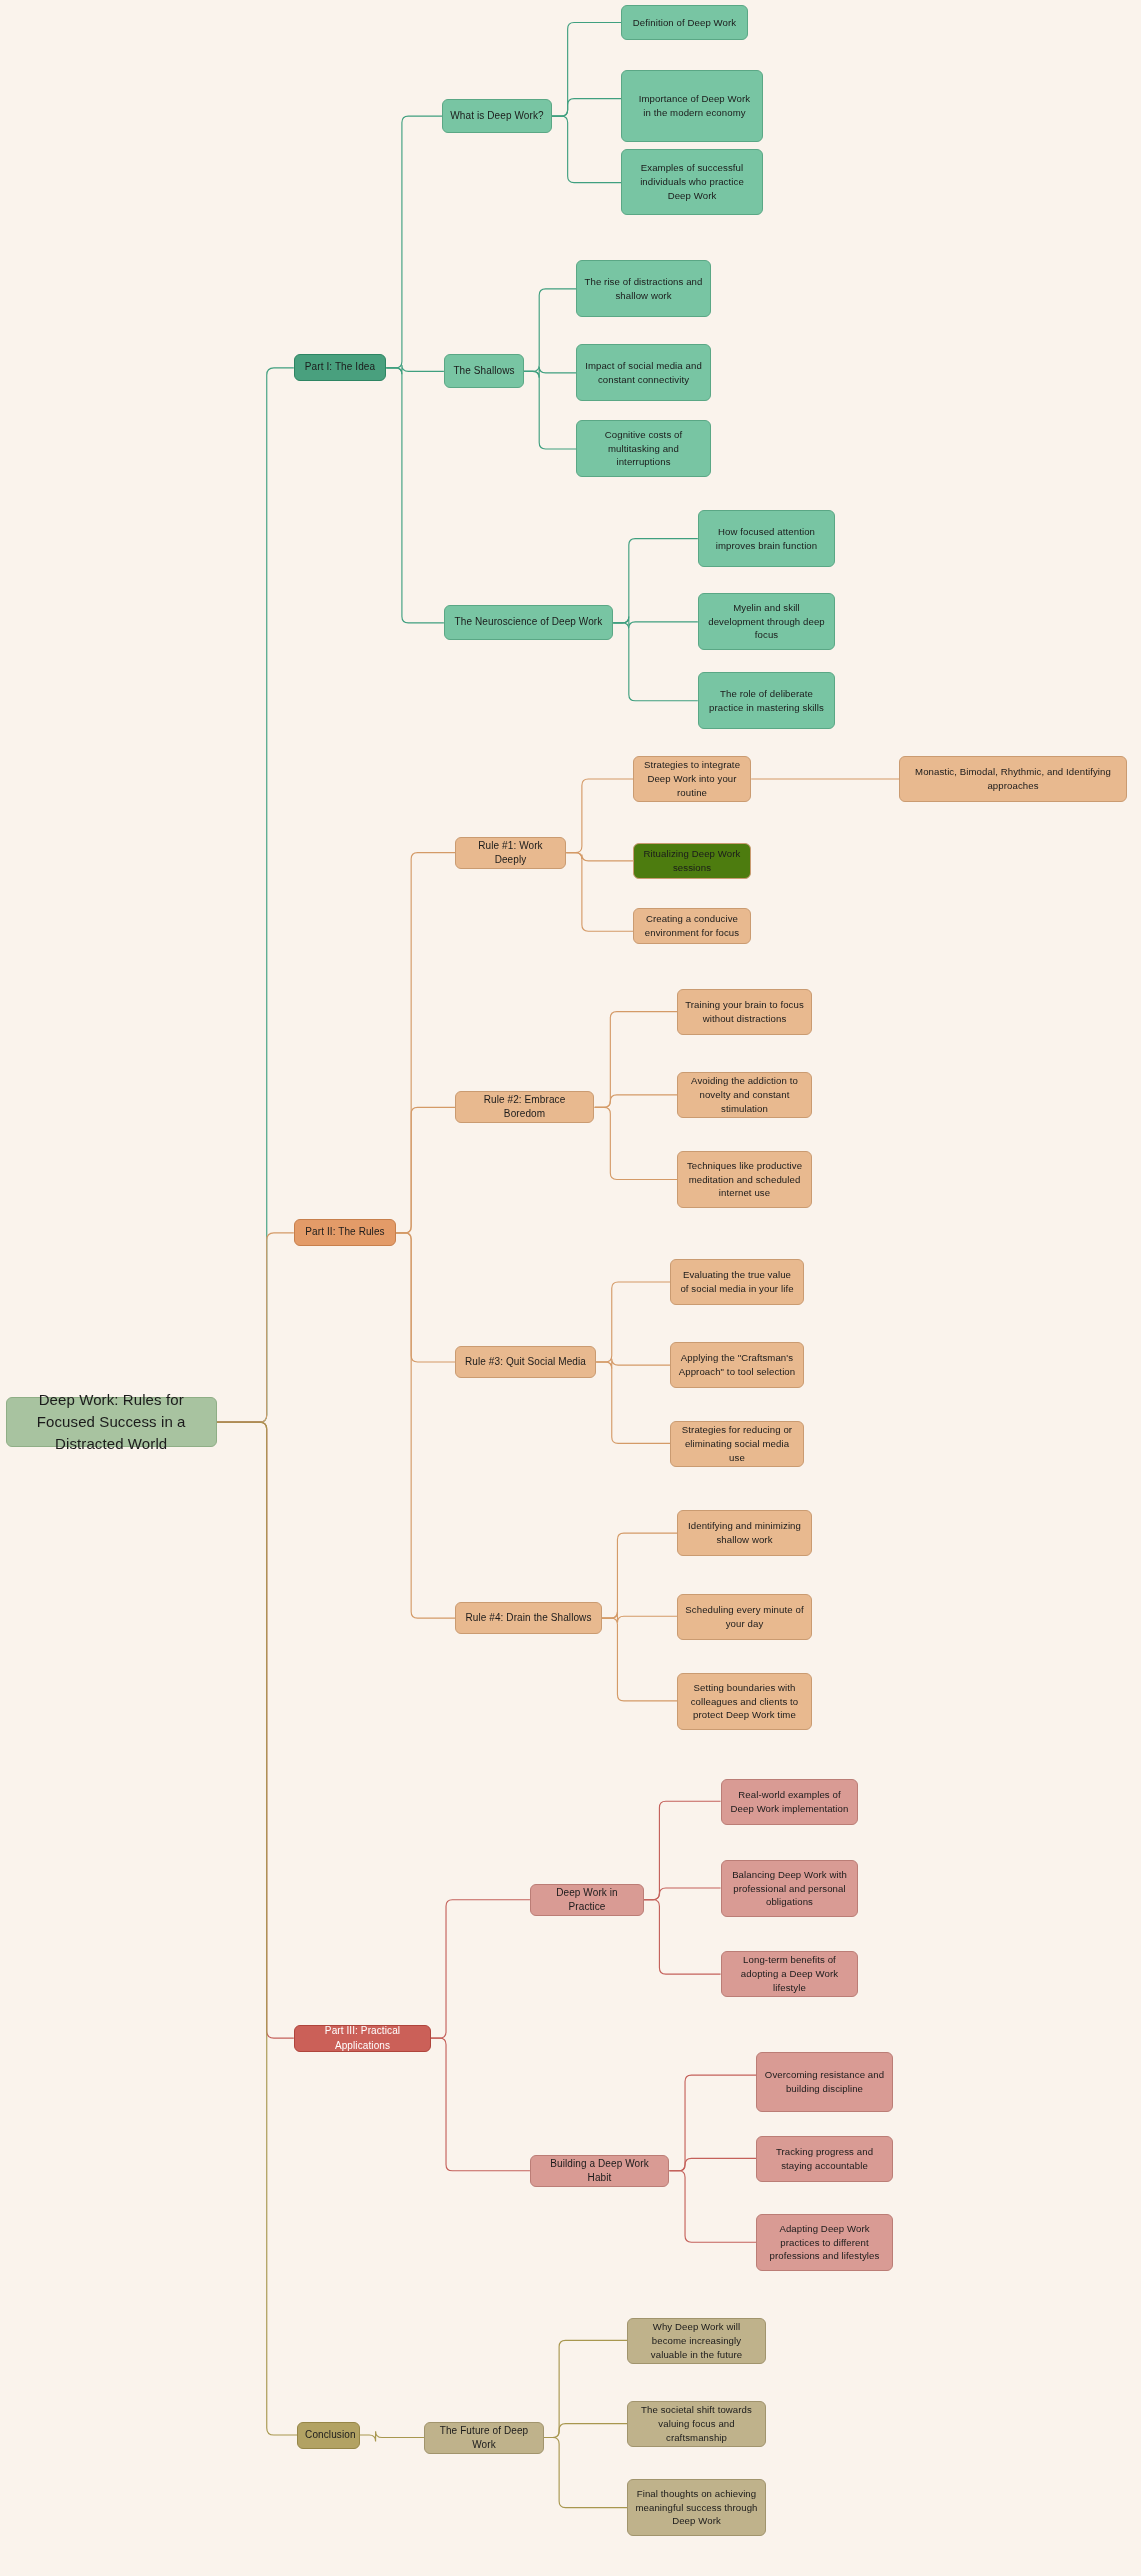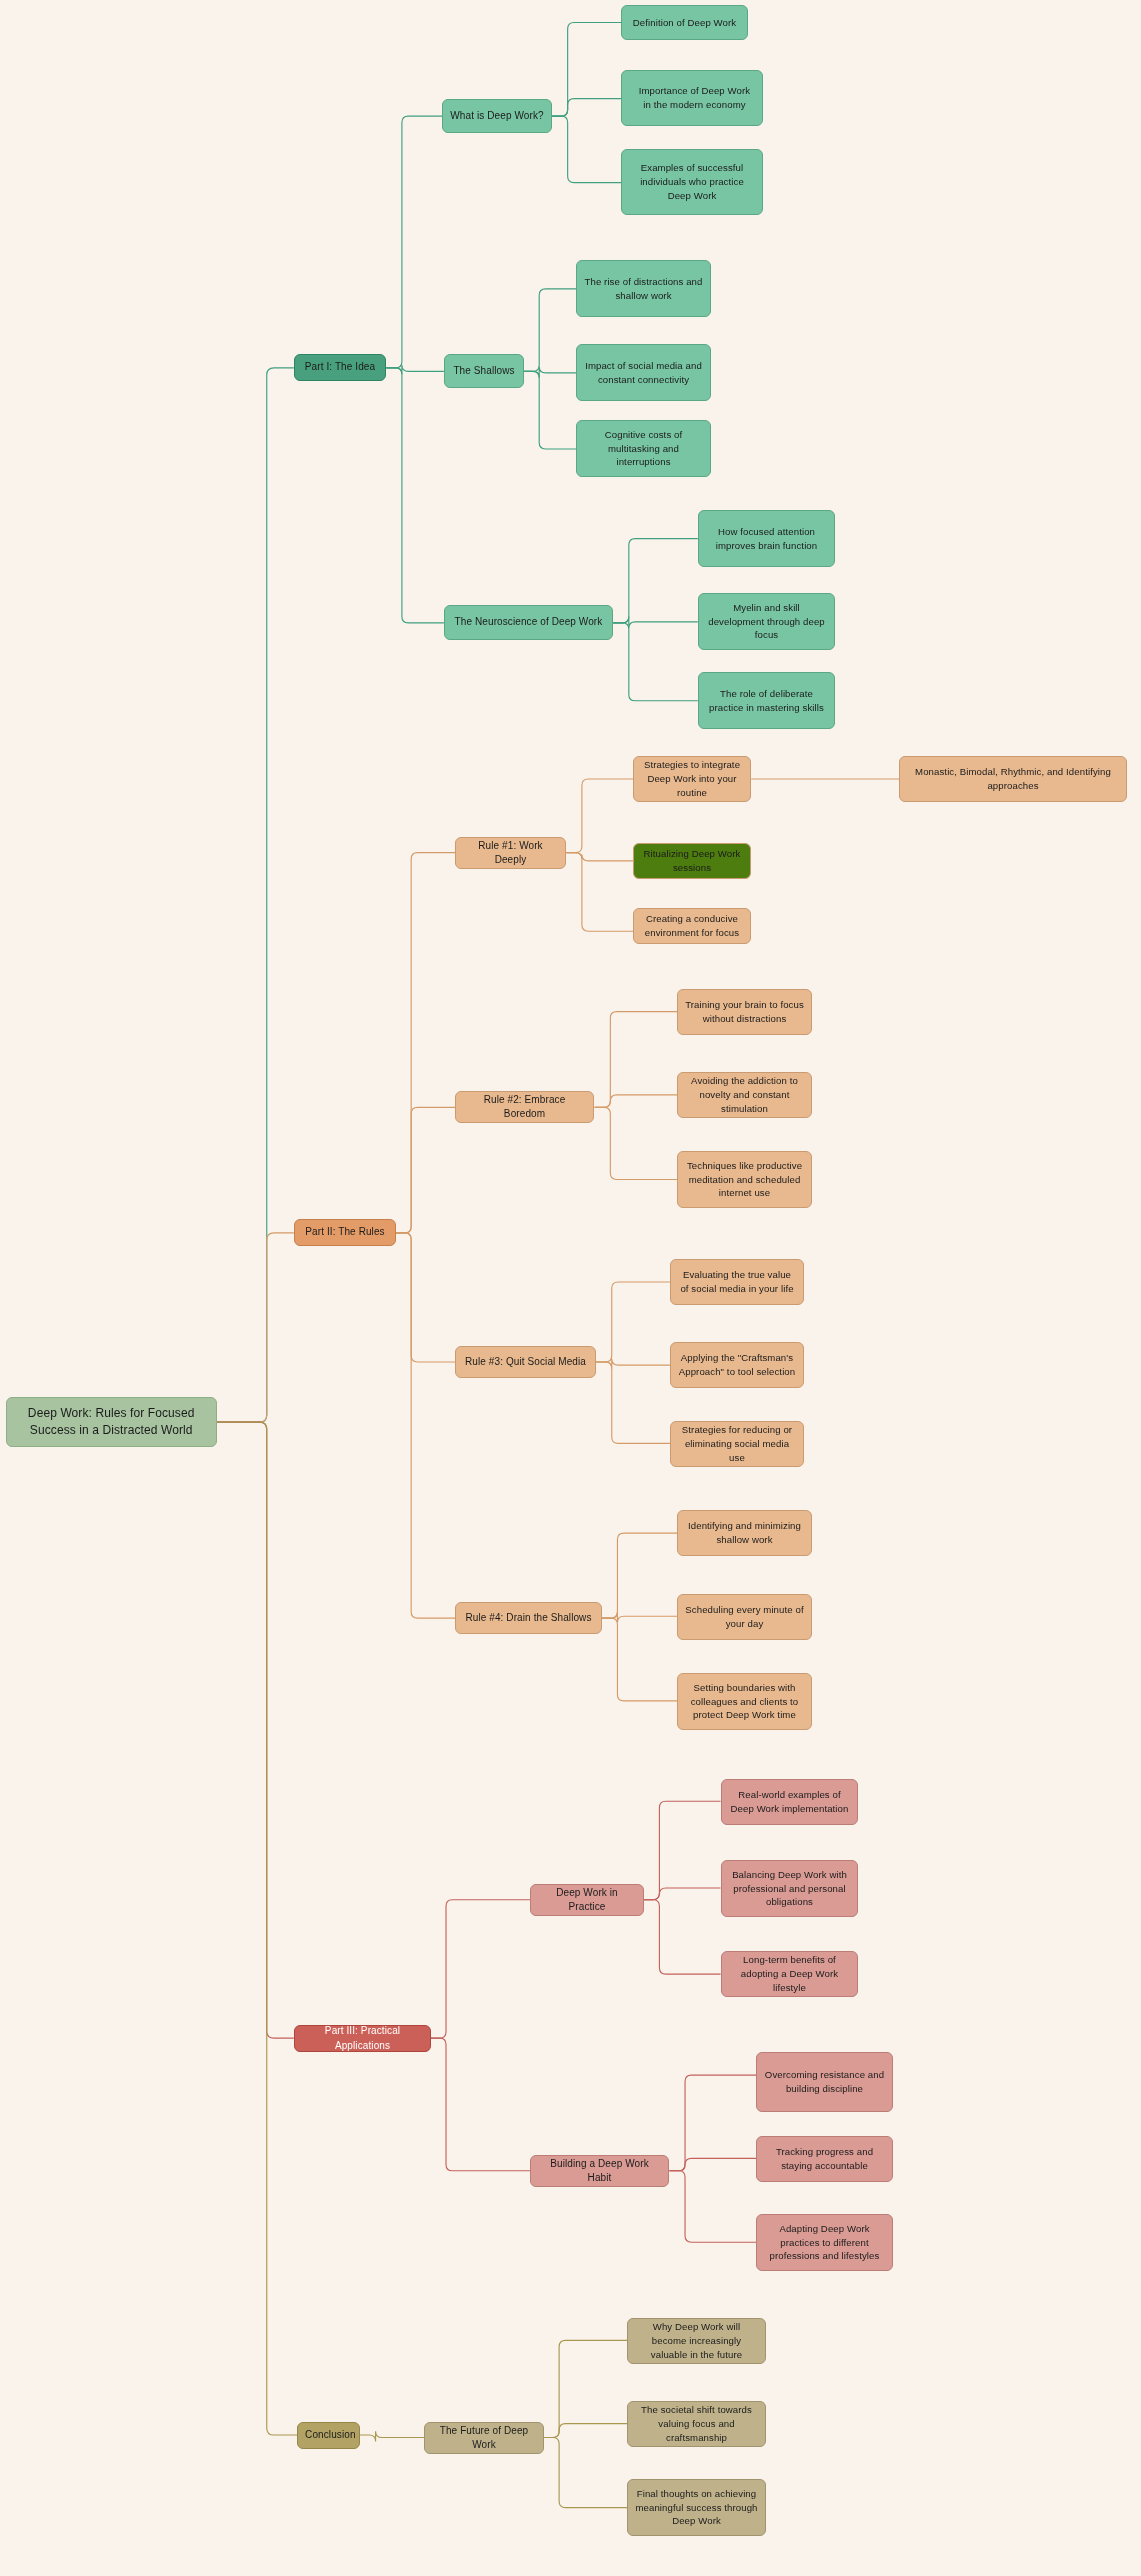--- a/index.html
+++ b/index.html
@@ -19,21 +19,21 @@
     display:flex;
     align-items:center;
     justify-content:center;
     text-align:center;
     padding:4.3px 7.1px;
     line-height:1.45;
     color:#1b1b1b;
     letter-spacing:0.1px;
   }
   .node span{display:block;width:100%;}
-  .lv-root{font-size:12px;}
+  .lv-root{font-size:15px;}
   .lv1{font-size:10px;}
   .lv2{font-size:10px;}
   .lv3{font-size:9.6px;}
   .lv4{font-size:9.6px;}
   .white-text{color:#ffffff;}
 </style>
 </head>
 <body>
 
 <div id="canvas">
@@ -89,21 +89,21 @@
     </div>
     <div class="node lv1" style="left: 294px; top: 354px; width: 92px; height: 27px; background: rgb(73, 160, 126); border: 0.7px solid rgb(45, 132, 98);">
       <span>Part I: The Idea</span>
     </div>
     <div class="node lv2" style="left: 442px; top: 99px; width: 110px; height: 34px; background: rgb(120, 197, 163); border: 0.7px solid rgb(90, 167, 133);">
       <span>What is Deep Work?</span>
     </div>
     <div class="node lv3" style="left: 621px; top: 5px; width: 127px; height: 35px; background: rgb(120, 197, 163); border: 0.7px solid rgb(90, 167, 133);">
       <span>Definition of Deep Work</span>
     </div>
-    <div class="node lv3" style="left: 621px; top: 70px; width: 142px; height: 56px; background: rgb(120, 197, 163); border: 0.7px solid rgb(90, 167, 133); padding-left: 12px;">
+    <div class="node lv3" style="left: 621px; top: 70px; width: 142px; height: 72px; background: rgb(120, 197, 163); border: 0.7px solid rgb(90, 167, 133); padding-left: 12px;">
       <span>Importance of Deep Work in the modern economy</span>
     </div>
     <div class="node lv3" style="left: 621px; top: 149px; width: 142px; height: 66px; background: rgb(120, 197, 163); border: 0.7px solid rgb(90, 167, 133);">
       <span>Examples of successful individuals who practice Deep Work</span>
     </div>
     <div class="node lv2" style="left: 444px; top: 354px; width: 80px; height: 34px; background: rgb(120, 197, 163); border: 0.7px solid rgb(90, 167, 133);">
       <span>The Shallows</span>
     </div>
     <div class="node lv3" style="left: 576px; top: 260px; width: 135px; height: 57px; background: rgb(120, 197, 163); border: 0.7px solid rgb(90, 167, 133);">
       <span>The rise of distractions and shallow work</span>

